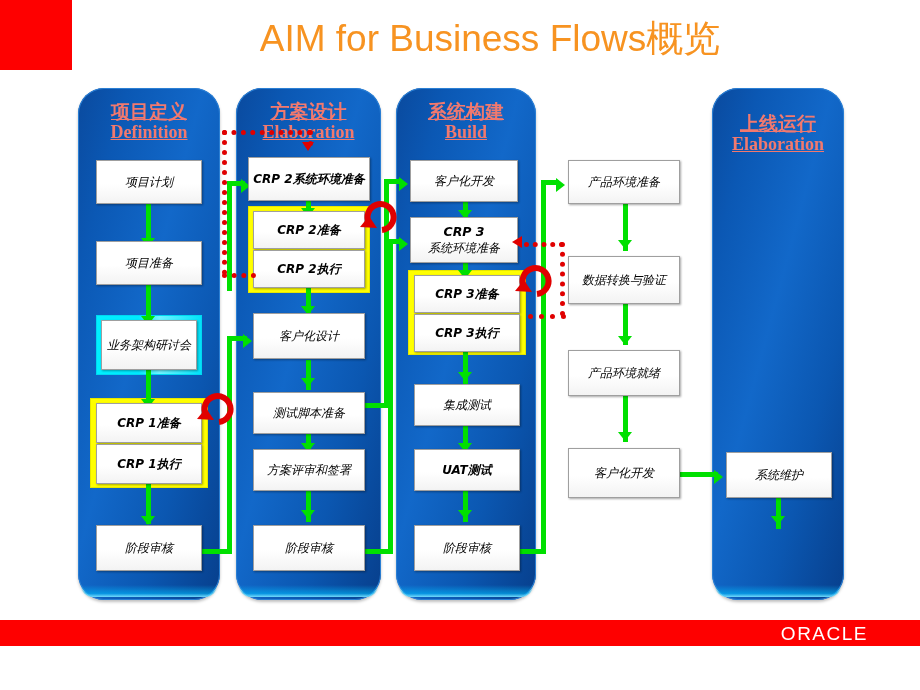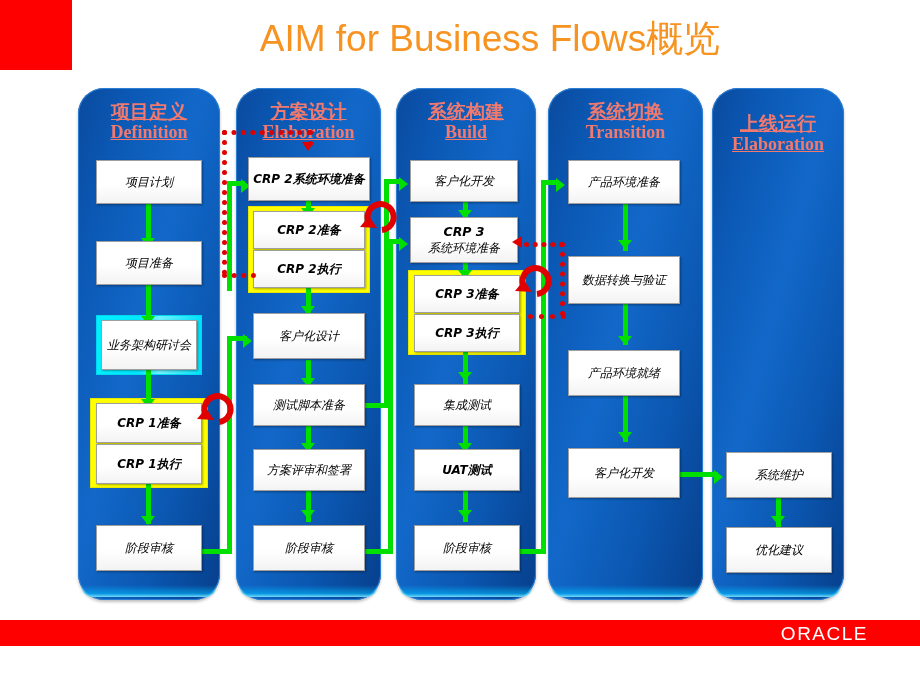--- a/index.html
+++ b/index.html
@@ -219,21 +219,21 @@
   </div>
   <div class="box bold" style="left:253px;top:211px;width:112px;height:38px;">
     <span>CRP 2准备</span>
   </div>
   <div class="box bold" style="left:253px;top:250px;width:112px;height:38px;">
     <span>CRP 2执行</span>
   </div>
   <div class="box" style="left:253px;top:313px;width:112px;height:46px;">
     <span>客户化设计</span>
   </div>
-  <div class="box" style="left:253px;top:384px;width:112px;height:42px;">
+  <div class="box" style="left:253px;top:392px;width:112px;height:42px;">
     <span>测试脚本准备</span>
   </div>
   <div class="box" style="left:253px;top:449px;width:112px;height:42px;">
     <span>方案评审和签署</span>
   </div>
   <div class="box" style="left:253px;top:525px;width:112px;height:46px;">
     <span>阶段审核</span>
   </div>
 
   <svg class="loop" style="left:355px;top:190px;width:48px;height:48px;" viewBox="0 0 48 48">
@@ -312,26 +312,20 @@
   <div class="gh" style="left:365px;top:549px;width:28px;"></div>
   <div class="gv" style="left:388px;top:239px;height:315px;"></div>
   <div class="gh" style="left:388px;top:239px;width:14px;"></div>
   <div class="arrow-r" style="left:399px;top:237px;"></div>
 
   <div class="rdh" style="left:528px;top:314px;width:38px;"></div>
   <div class="rdv" style="left:560px;top:242px;height:74px;"></div>
   <div class="rdh" style="left:524px;top:242px;width:40px;"></div>
   <div class="r-arrow-l" style="left:512px;top:236px;"></div>
 
-  <div class="column col4">
-    <div class="col-head">
-      <span class="cn">系统切换</span>
-      <span class="en">Transition</span>
-    </div>
-  </div>
 
   <div class="gv" style="left:623px;top:203px;height:48px;"></div>
   <div class="arrow-d" style="left:618px;top:240px;"></div>
   <div class="gv" style="left:623px;top:303px;height:42px;"></div>
   <div class="arrow-d" style="left:618px;top:336px;"></div>
   <div class="gv" style="left:623px;top:396px;height:46px;"></div>
   <div class="arrow-d" style="left:618px;top:432px;"></div>
 
   <div class="box" style="left:568px;top:160px;width:112px;height:44px;">
     <span>产品环境准备</span>
@@ -354,23 +348,20 @@
   <div class="column col5">
     <div class="col-head" style="top:26px;">
       <span class="cn">上线运行</span>
       <span class="en ul">Elaboration</span>
     </div>
   </div>
 
   <div class="box" style="left:726px;top:452px;width:106px;height:46px;">
     <span>系统维护</span>
   </div>
-  <div class="box" style="left:726px;top:527px;width:106px;height:46px;">
-    <span>优化建议</span>
-  </div>
 
   <div class="gv" style="left:776px;top:497px;height:32px;"></div>
   <div class="arrow-d" style="left:771px;top:516px;"></div>
 
   <div class="gh" style="left:680px;top:472px;width:38px;"></div>
   <div class="arrow-r" style="left:714px;top:470px;"></div>
 
   <div class="footer-bar"></div>
   <div class="oracle-logo">ORACLE</div>
 

